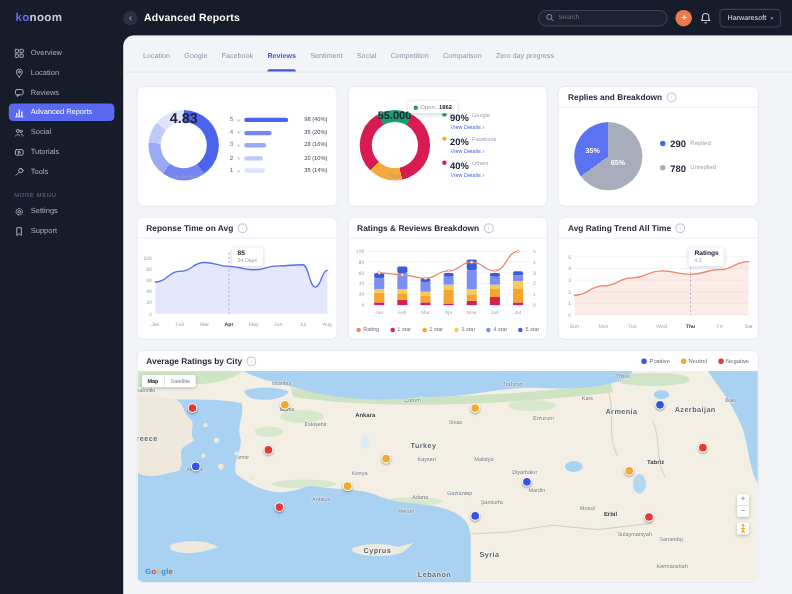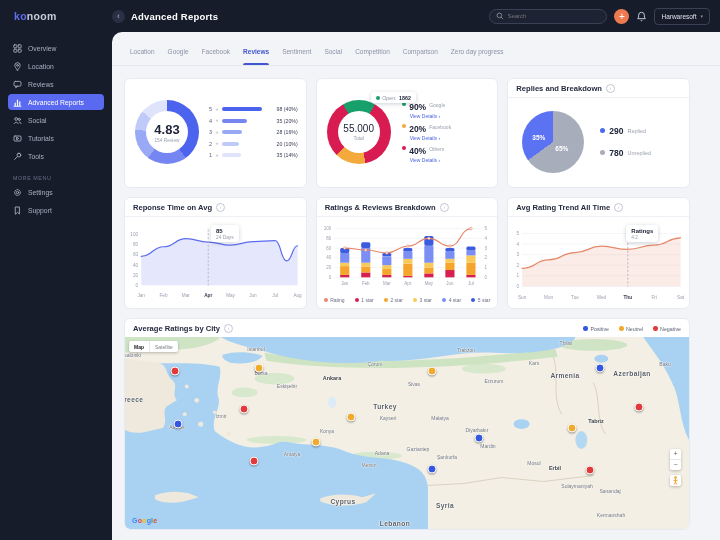--- a/index.html
+++ b/index.html
@@ -40,34 +40,34 @@
   .card{background:#fff;border:1px solid #e7eaf1;border-radius:6px;position:relative;display:flex;flex-direction:column;box-sizing:border-box;overflow:visible}
   .map-card{grid-column:1/-1;overflow:hidden}
   .card-head{display:flex;align-items:center;gap:4px;padding:5px 8px 4px;border-bottom:1px solid #eef0f5;flex-shrink:0}
   .card-title{font-size:7.6px;font-weight:bold;color:#262b3f}
   .info{width:7px;height:7px;border:1px solid #c2c7d4;border-radius:50%;color:#b6bcca;font-size:4.5px;display:flex;align-items:center;justify-content:center;font-family:"Liberation Serif",serif;font-style:italic;cursor:pointer;flex-shrink:0}
 
   
   .c1{flex:1;display:flex;align-items:center;padding:0 8px 2px 10px;gap:9px}
   .donut{width:64px;height:64px;border-radius:50%;position:relative;flex-shrink:0}
   .donut::after{content:"";position:absolute;inset:11px;background:#fff;border-radius:50%}
-  .d-center{position:absolute;inset:0;display:flex;flex-direction:column;align-items:center;justify-content:center;z-index:1}
+  .d-center{position:absolute;inset:0;display:flex;flex-direction:column;align-items:center;justify-content:space-between;z-index:1}
   .score{font-size:13px;font-weight:bold;color:#20253a}
   .score-cap{font-size:4.8px;color:#9aa0ae;margin-top:1px}
   .rrows{flex:1;display:flex;flex-direction:column;gap:5.5px}
   .rrow{display:flex;align-items:center;gap:3px}
   .rr-num{font-size:5.5px;color:#5a5f73;width:4px;text-align:right}
   .rr-star{font-size:4.5px;color:#c9cedb}
   .rr-track{flex:1;height:4px}
   .rr-bar{height:4px;border-radius:2px}
   .rr-val{width:33px;text-align:right;font-size:5.2px;color:#3b4157;white-space:nowrap}
 
   
   .c2{flex:1;display:flex;align-items:center;padding:0 6px 2px 10px;gap:11px}
-  .total{font-size:10px;font-weight:normal;color:#20253a}
+  .total{font-size:10px;font-weight:bold;color:#20253a}
   .total-cap{font-size:5px;color:#9aa0ae;margin-top:1px}
   .dir-tt{position:absolute;left:54px;top:13px;background:#fff;border-radius:3px;box-shadow:0 1px 4px rgba(30,40,70,.22);padding:2.5px 5px;display:flex;align-items:center;gap:2.5px;font-size:5.3px;color:#8a90a0;z-index:3;white-space:nowrap}
   .dir-tt b{color:#20253a}
   .tt-dot{width:4px;height:4px;border-radius:50%;background:#17a06a}
   .dleg{flex:1;display:flex;flex-direction:column;gap:5px}
   .dl-top{display:flex;align-items:flex-start;gap:3px}
   .dl-dot{width:4.5px;height:4.5px;border-radius:50%}
   .dl-pct{font-size:8.5px;font-weight:bold;color:#20253a}
   .dl-name{font-size:5px;color:#9aa0ae}
   .dl-link{font-size:5px;color:#4c63e0;margin:1px 0 0 8px;cursor:pointer}

